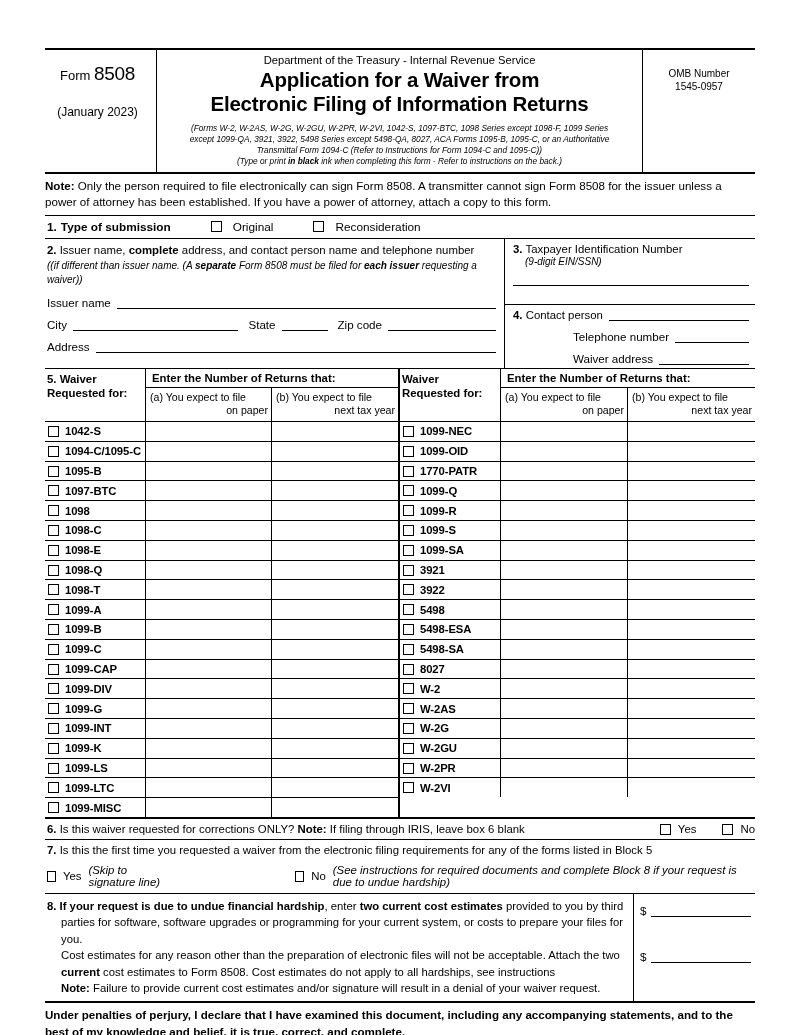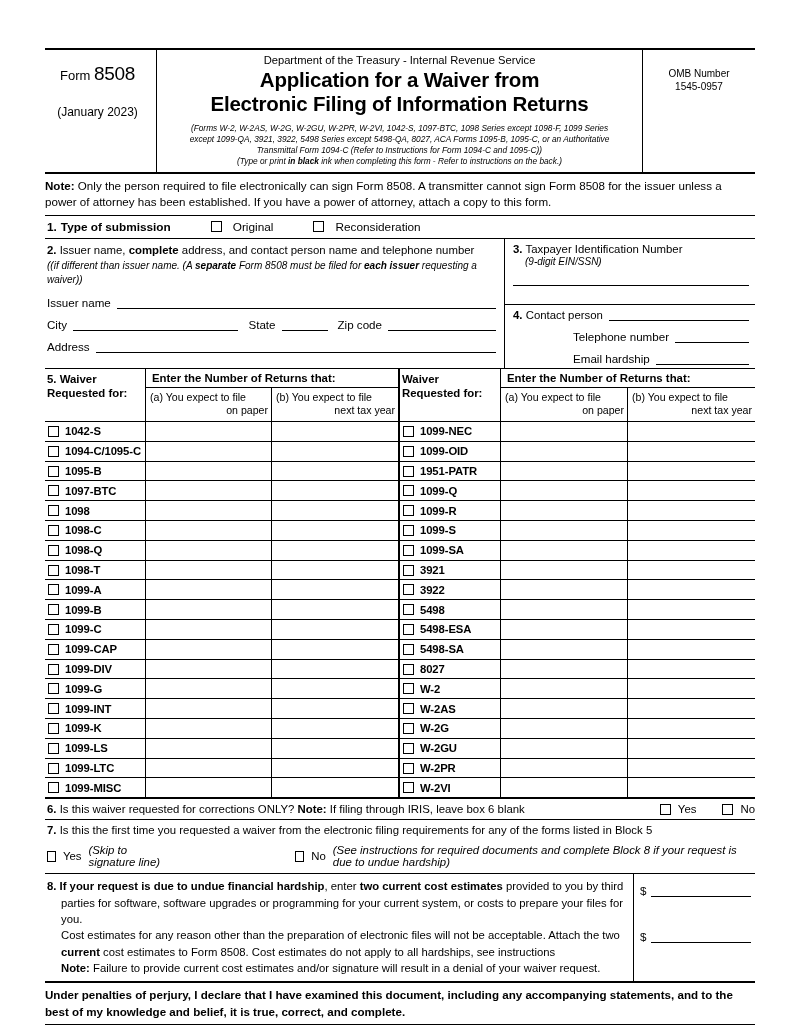--- a/index.html
+++ b/index.html
@@ -402,21 +402,21 @@
             <span class="n">4.</span><span> Contact person</span>
           </div>
           <div class="b4row first">
             <span class="rule"></span>
           </div>
           <div class="b4row ind">
             <span class="fl">Telephone number</span>
             <span class="rule"></span>
           </div>
           <div class="b4row ind">
-            <span class="fl">Email hardship</span>
+            <span class="fl">Waiver address</span>
             <span class="rule"></span>
           </div>
         </div>
       </div>
     </div>
 
     <div class="b5">
 
       <div class="half left">
         <div class="thead">
@@ -475,20 +475,28 @@
                 <span class="chk"></span>
                 <span class="nm">1098</span>
               </div>
               <div class="td-a"></div>
               <div class="td-b"></div>
             </div>
             <div class="trow">
               <div class="td-label">
                 <span class="chk"></span>
                 <span class="nm">1098-C</span>
+              </div>
+              <div class="td-a"></div>
+              <div class="td-b"></div>
+            </div>
+            <div class="trow">
+              <div class="td-label">
+                <span class="chk"></span>
+                <span class="nm">1098-E</span>
               </div>
               <div class="td-a"></div>
               <div class="td-b"></div>
             </div>
             <div class="trow">
               <div class="td-label">
                 <span class="chk"></span>
                 <span class="nm">1098-Q</span>
               </div>
               <div class="td-a"></div>
@@ -623,21 +631,21 @@
               <div class="td-label">
                 <span class="chk"></span>
                 <span class="nm">1099-OID</span>
               </div>
               <div class="td-a"></div>
               <div class="td-b"></div>
             </div>
             <div class="trow">
               <div class="td-label">
                 <span class="chk"></span>
-                <span class="nm">1951-PATR</span>
+                <span class="nm">1770-PATR</span>
               </div>
               <div class="td-a"></div>
               <div class="td-b"></div>
             </div>
             <div class="trow">
               <div class="td-label">
                 <span class="chk"></span>
                 <span class="nm">1099-Q</span>
               </div>
               <div class="td-a"></div>

